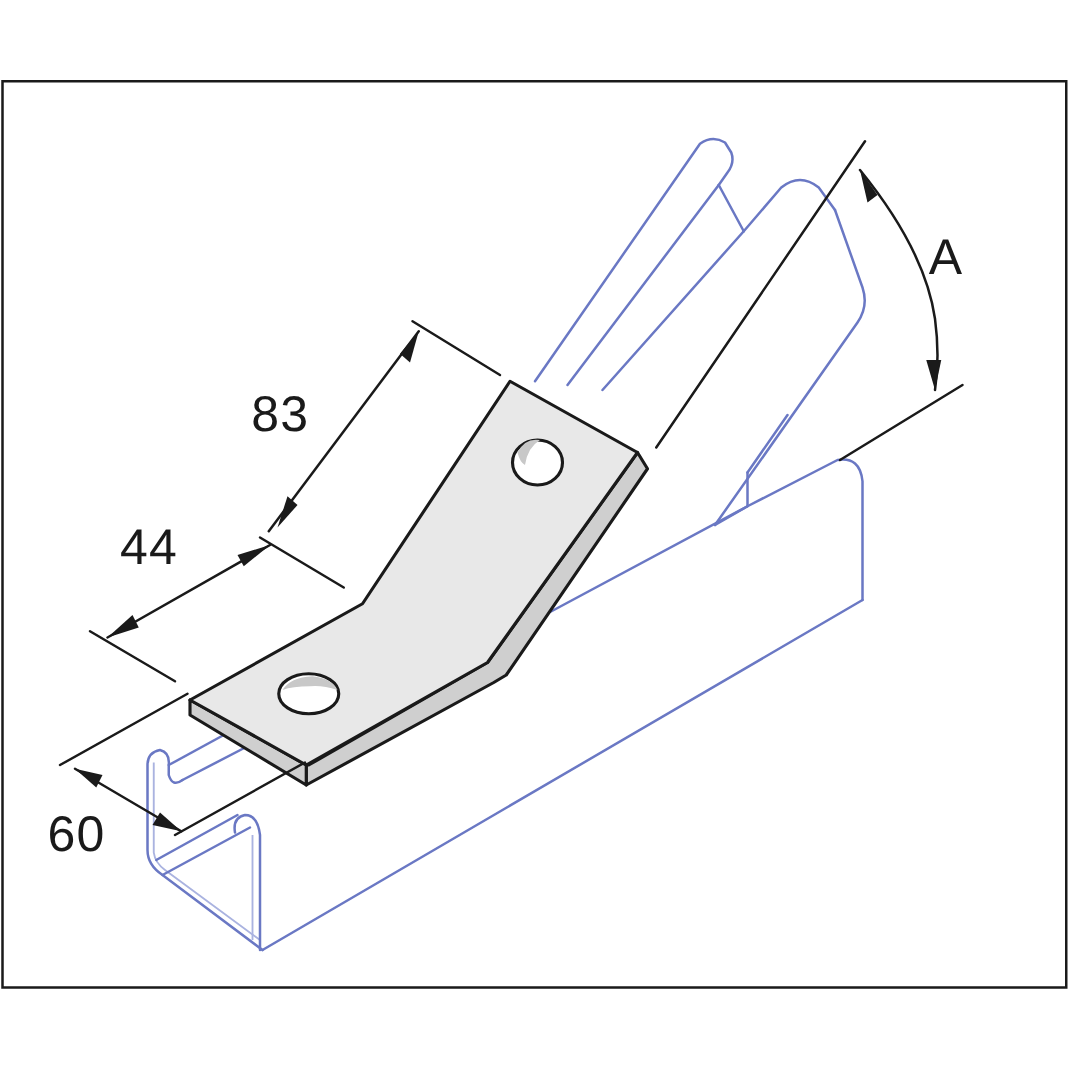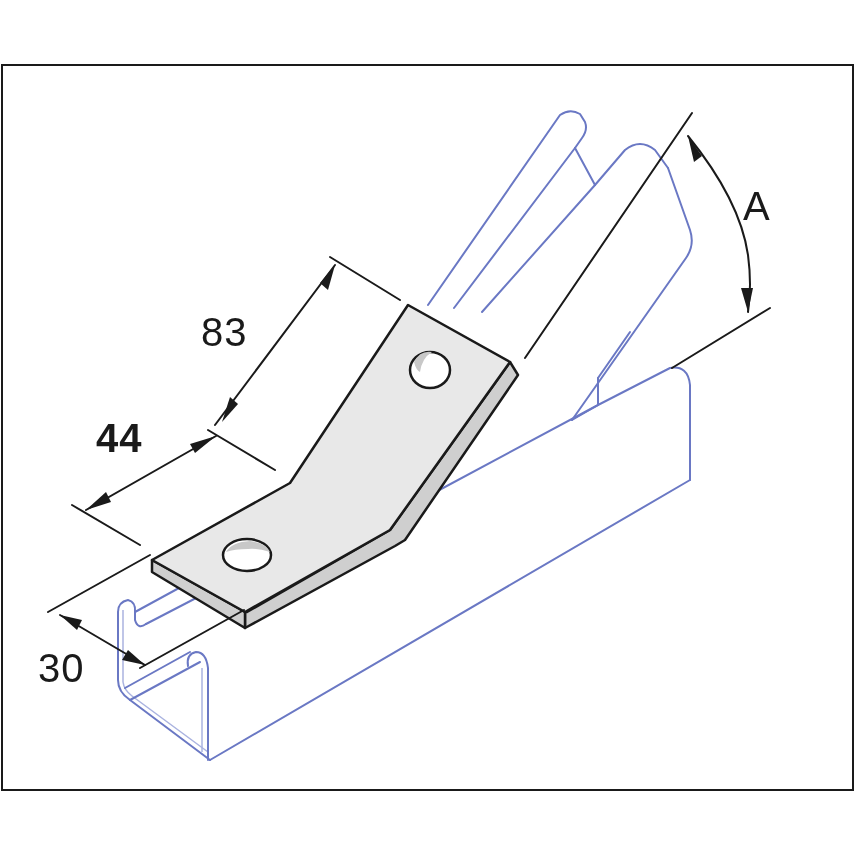--- a/index.html
+++ b/index.html
@@ -104,15 +104,15 @@
   <g>
     <path class="dim" d="M525,358 L692,113"></path>
     <path class="dim" d="M672,368 L770,308"></path>
     <path class="dim" d="M688,136 Q740,200 748,255 Q752,285 748,312"></path>
     <polygon class="arrow" points="688,136 702,156 694,162"></polygon>
     <polygon class="arrow" points="748,312 741,288 753,288"></polygon>
   </g>
 </svg>
 
 <div class="label" style="left:201px; top:312px;">83</div>
-<div class="label" style="left:96px; top:418px;font-weight:bold;">44</div>
-<div class="label" style="left:38px; top:648px;">30</div>
+<div class="label" style="left:96px; top:418px;">44</div>
+<div class="label" style="left:38px; top:648px;">60</div>
 <div class="label" style="left:743px; top:186px;">A</div>
 
 </body></html>

